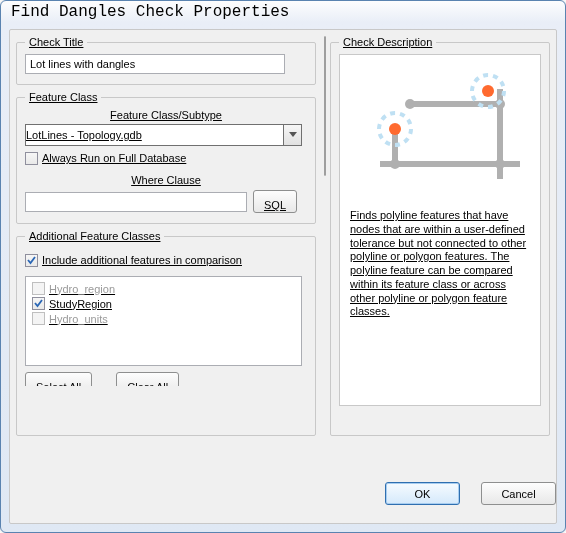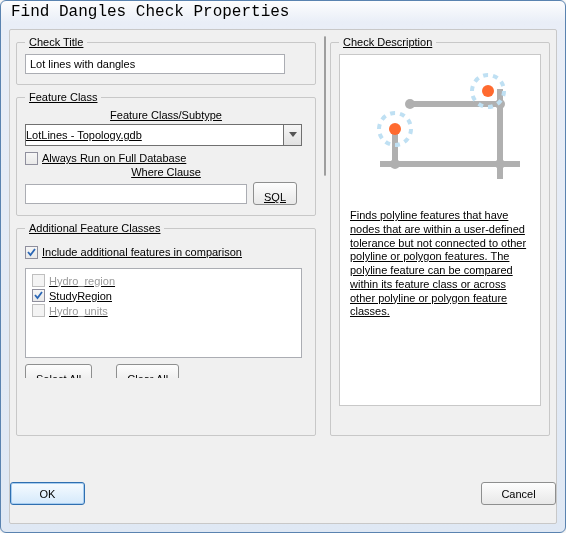--- a/index.html
+++ b/index.html
@@ -58,21 +58,21 @@
     }
     .listbox { width: 277px; height: 90px; background: #fff; border: 1px solid #abadb3; padding: 4px 6px; overflow: hidden; }
     .listbox .row { display: flex; align-items: center; gap: 4px; height: 15px; }
     .listbox .row.disabled { color: #9a9a9a; }
     .listbox .row.disabled .cb { border-color: #bfbfbf; background: #f4f4f4; }
     .cut-btns { display: flex; gap: 24px; justify-content: flex-start; margin-top: 6px; height: 14px; overflow: hidden; }
 
     .desc-box { width: 100%; height: 352px; background: #fff; border: 1px solid #c8c8c8; padding: 10px; }
     .desc-text { margin-top: 10px; line-height: 1.25; }
 
-    .buttons { position: absolute; left: 0; right: 0; bottom: 18px; display: flex; justify-content: space-between; gap: 10px; }
+    .buttons { position: absolute; left: 12px; right: 0; bottom: 18px; display: flex; justify-content: flex-end; gap: 21px; }
 
     svg.illus { display: block; margin: 4px auto 0; }
   </style>
 </head>
 <body>
 
 <div class="window">
   <div class="titlebar">Find Dangles Check Properties</div>
   <div class="client">
     <div class="cols">
@@ -91,21 +91,21 @@
             <div class="combo-btn">
               <svg viewBox="0 0 8 6">
                   <path d="M0 0 L8 0 L4 5 Z" fill="#555"></path>
                 </svg>
             </div>
           </div>
           <div class="cb-row">
             <span class="cb"></span>
             <span>Always Run on Full Database</span>
           </div>
-          <div class="label" style="margin-top:0;">Where Clause</div>
+          <div class="label" style="margin-top:8px;">Where Clause</div>
           <div class="where-row">
             <input class="text" style="width: 222px;" type="text" value="">
             <button class="sql">SQL</button>
           </div>
         </fieldset>
 
         <fieldset class="groupbox" style="flex:1;">
           <legend>Additional Feature Classes</legend>
           <div class="cb-row" style="margin-bottom:8px;">
             <span class="cb checked">

